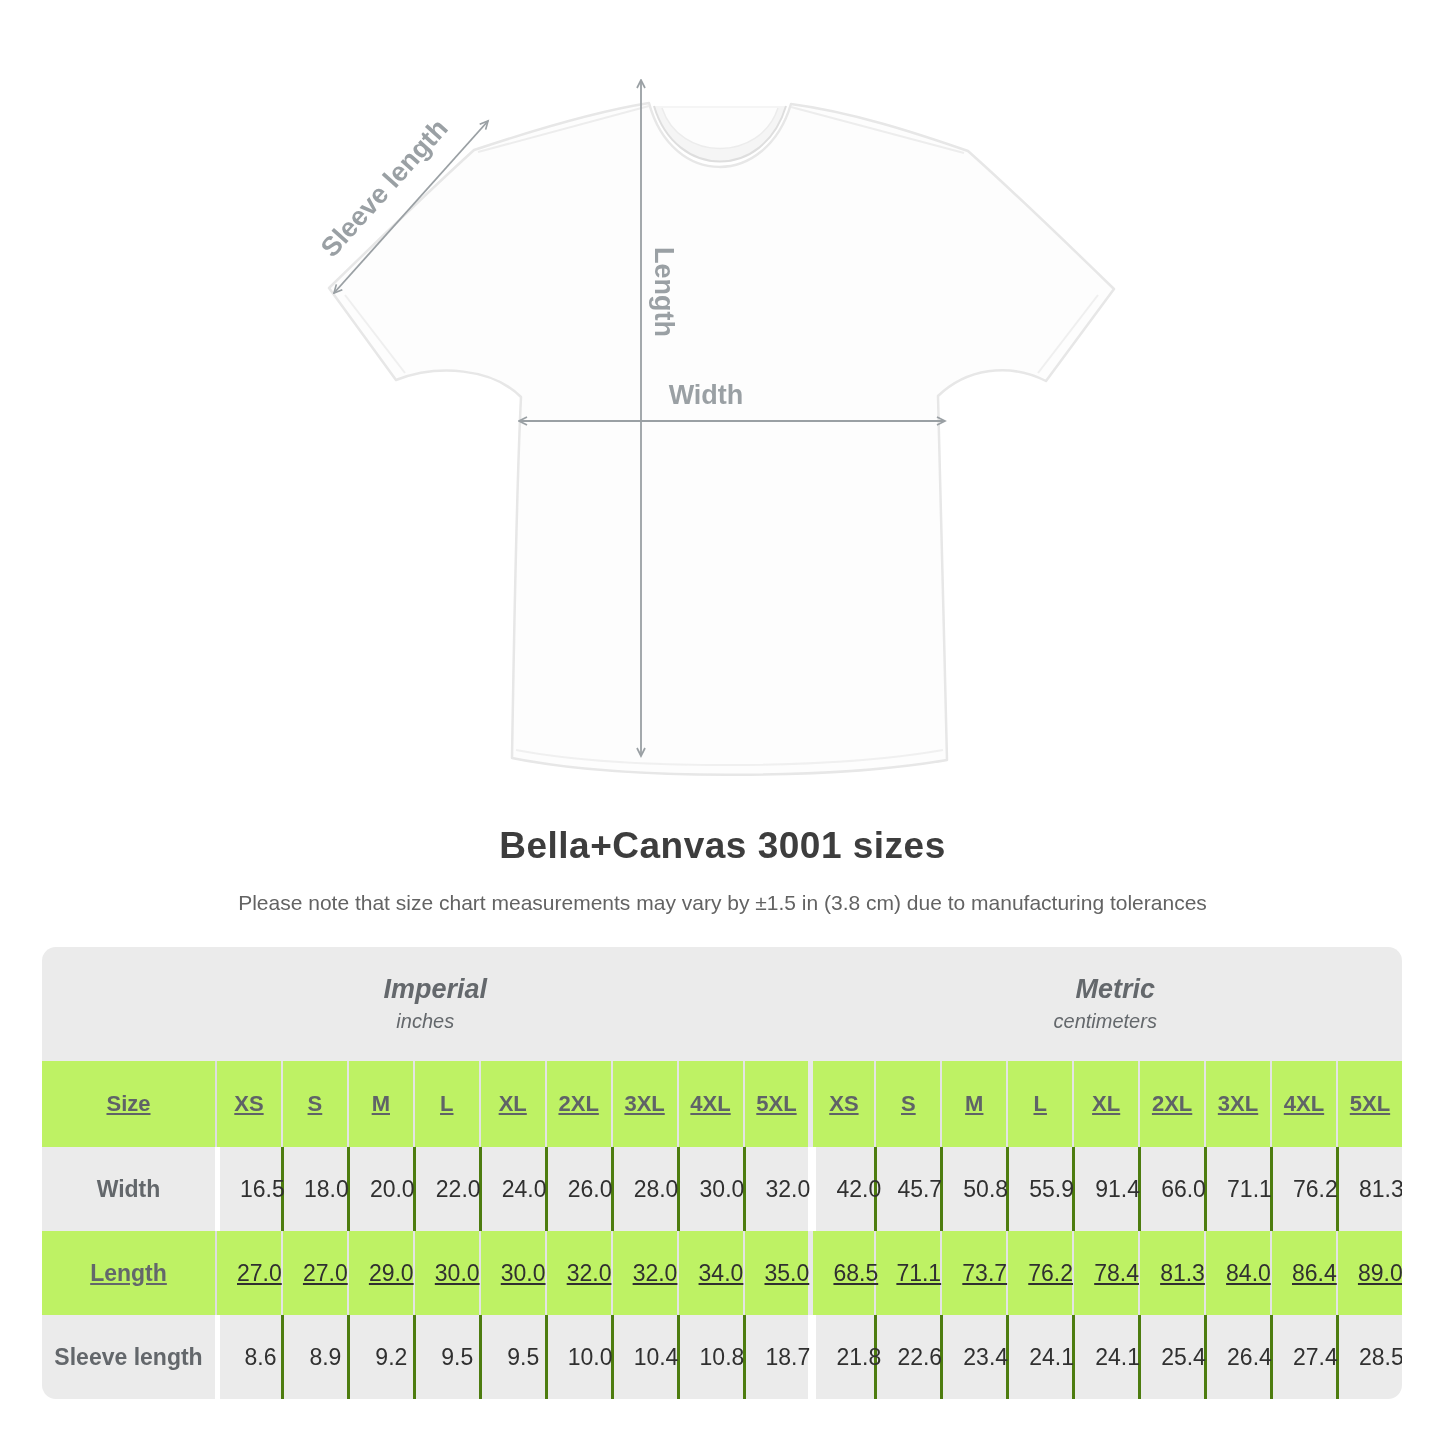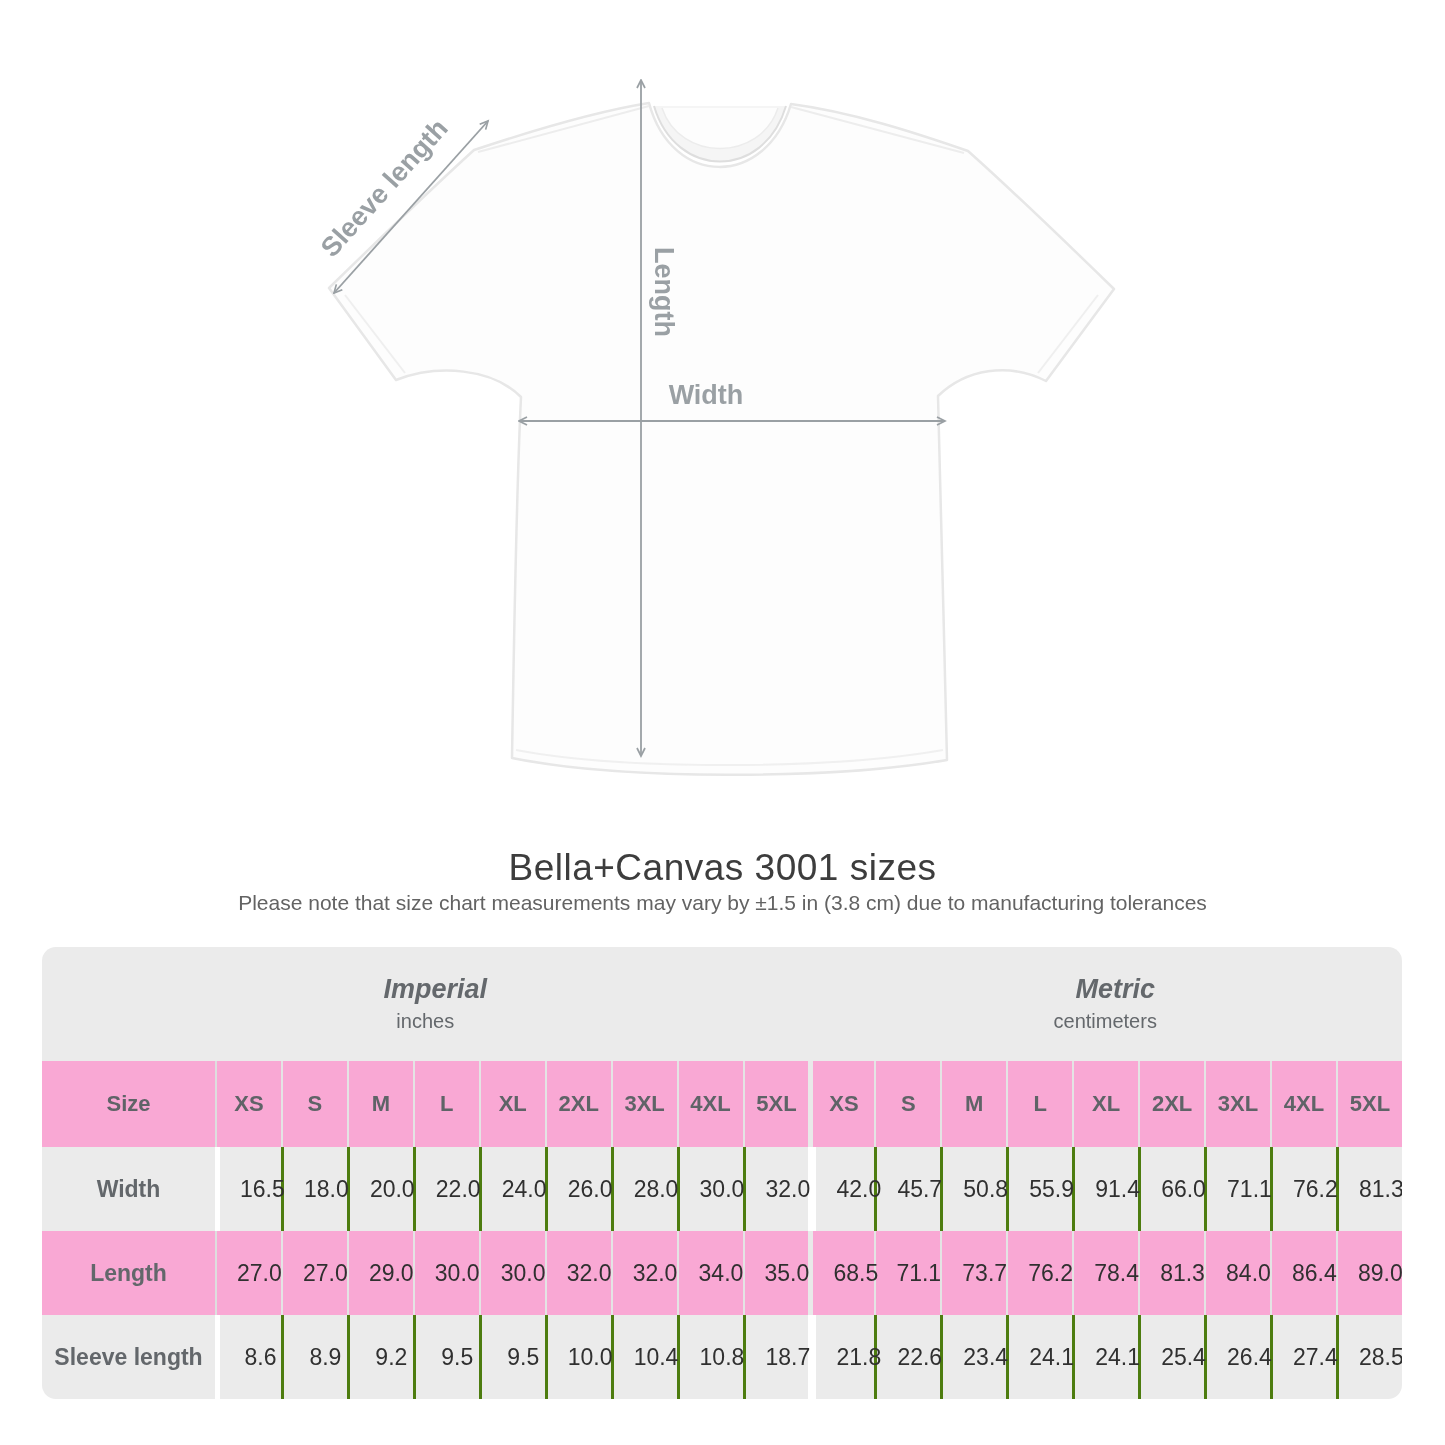--- a/index.html
+++ b/index.html
@@ -2,40 +2,40 @@
 <html><head>
 <meta charset="utf-8">
 <style>
   html,body{margin:0;padding:0;background:#fff;}
   body{width:1445px;height:1445px;overflow:hidden;font-family:"Liberation Sans",sans-serif;}
   .stage{position:relative;width:1445px;height:1445px;background:#ffffff;}
 
   svg.diagram{position:absolute;left:0;top:0;display:block;}
   .dim-label{font-family:"Liberation Sans",sans-serif;font-weight:bold;fill:#9aa0a4;}
 
-  .page-title{position:absolute;left:0;top:847px;width:1445px;text-align:center;
-    font-size:37px;font-weight:normal;color:#3d3d3d;letter-spacing:0.5px;}
+  .page-title{position:absolute;left:0;top:825px;width:1445px;text-align:center;
+    font-size:37px;font-weight:bold;color:#3d3d3d;letter-spacing:0.5px;}
   .page-subtitle{position:absolute;left:0;top:891px;width:1445px;text-align:center;
     font-size:21px;color:#636363;}
 
   .table-wrap{position:absolute;left:42px;top:947px;width:1360px;border-radius:14px;overflow:hidden;}
   table.size-table{width:100%;border-collapse:separate;border-spacing:0;table-layout:fixed;}
   table.size-table col.label-col{width:173px;}
 
   th,td{padding:0;margin:0;text-align:center;vertical-align:middle;font-family:"Liberation Sans",sans-serif;}
 
   tr.group-row th{height:114px;background:#ebebeb;vertical-align:middle;}
   .g-label{font-size:27px;font-weight:bold;font-style:italic;color:#64686c;line-height:1.25;padding-left:20px;}
-  .g-sub{font-size:20px;font-weight:normal;color:#64686c;line-height:1.4;}
+  .g-sub{font-size:20px;font-style:italic;font-weight:normal;color:#64686c;line-height:1.4;}
 
   tr.sizes-row th{height:86px;background:#ffffff;font-size:22px;font-weight:bold;color:#5f6367;}
   tr.data-row th.row-label{font-size:23px;font-weight:bold;color:#63676b;}
   tr.data-row td{font-size:23px;font-weight:normal;color:#303030;padding-left:20px;}
   tr.data-row th,tr.data-row td{height:84px;}
-  tr.row-white th,tr.row-white td{background:#f9a8d4;}
+  tr.row-white th,tr.row-white td{background:#bef264;text-decoration:underline;}
   tr.row-gray th,tr.row-gray td{background:#ebebeb;}
 
   
   tr.row-white .c{border-left:2px solid #e4e4e4;}
   tr.row-white .c.first{border-left:2px solid #dedede;}
   tr.row-white .c.m-first{border-left:5px solid #e9e9e9;}
   tr.row-gray .c{border-left:3px solid #4d7c0f;}
   tr.row-gray .c.first{border-left:5px solid #ffffff;}
   tr.row-gray .c.m-first{border-left:8px solid #ffffff;}
 </style>

